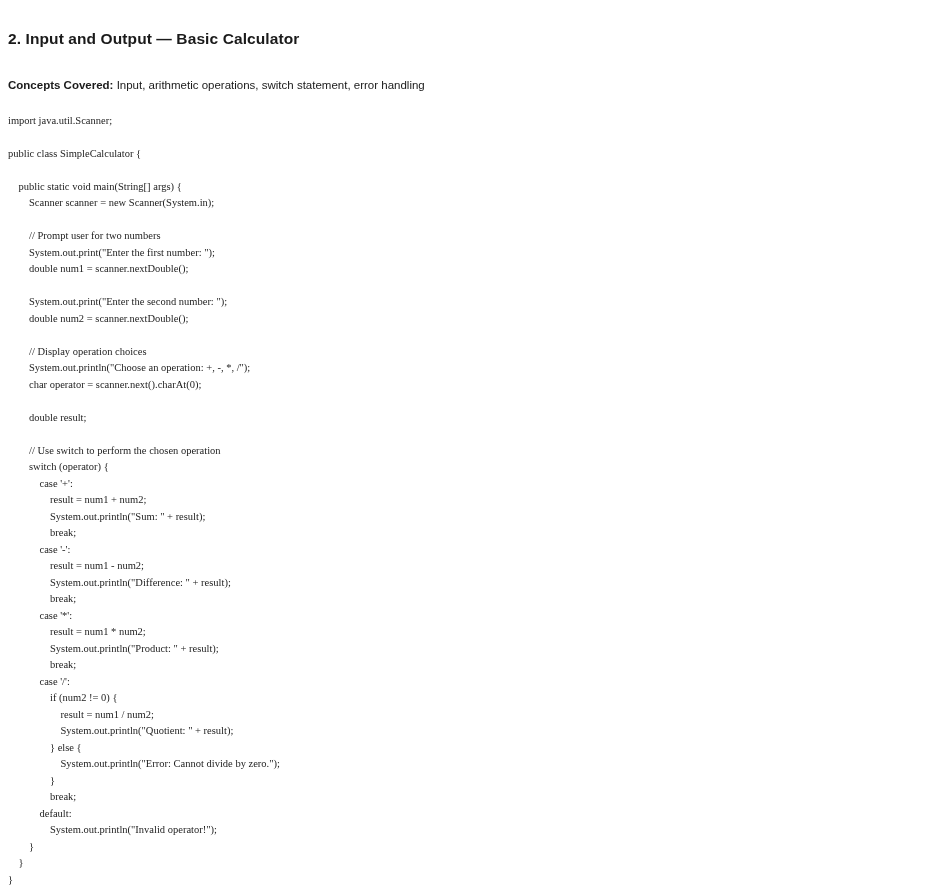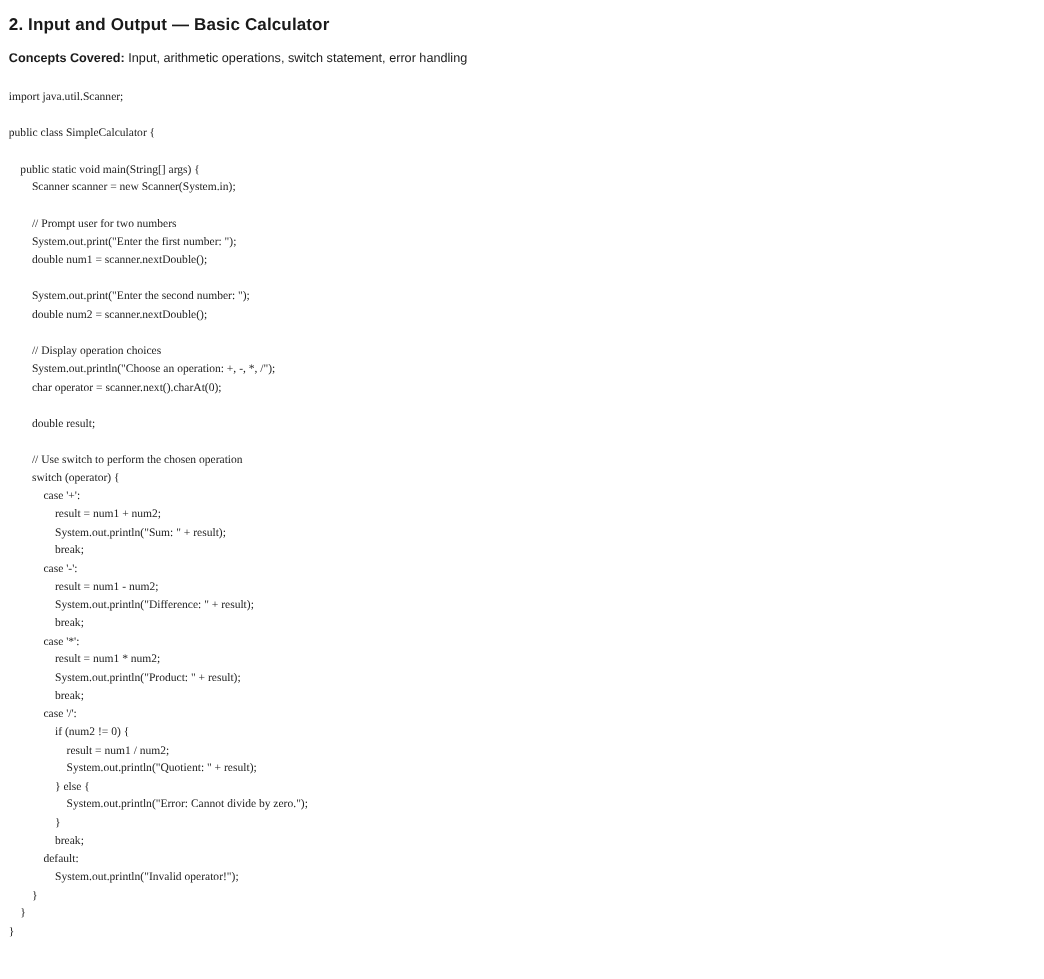--- a/index.html
+++ b/index.html
@@ -15,27 +15,27 @@
   }
   .page {
     padding: 8px 10px 0 8px;
     box-sizing: border-box;
     width: 949px;
   }
   .doc-title {
     font-size: 15.5px;
     font-weight: bold;
     color: #1a1a1a;
-    margin: 6px 0 0 0;
+    margin: 22px 0 0 0;
     letter-spacing: 0.1px;
   }
   .concepts {
     font-size: 11.5px;
     color: #1a1a1a;
-    margin: 14px 0 0 0;
+    margin: 30px 0 0 0;
     line-height: 1.3;
   }
   .concepts .label {
     font-weight: bold;
   }
   .code-block {
     margin: 20px 0 0 0;
     font-family: Liberation Serif, serif;
     font-size: 10.5px;
     line-height: 16.5px;

